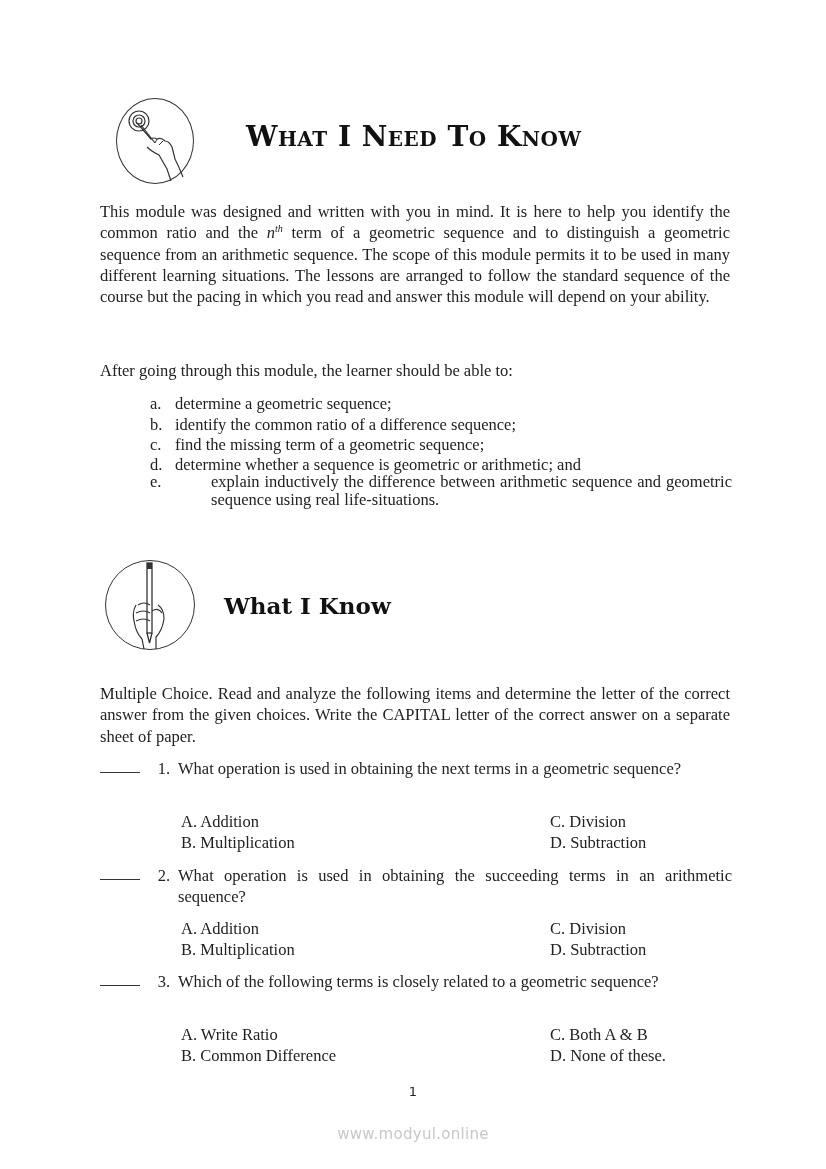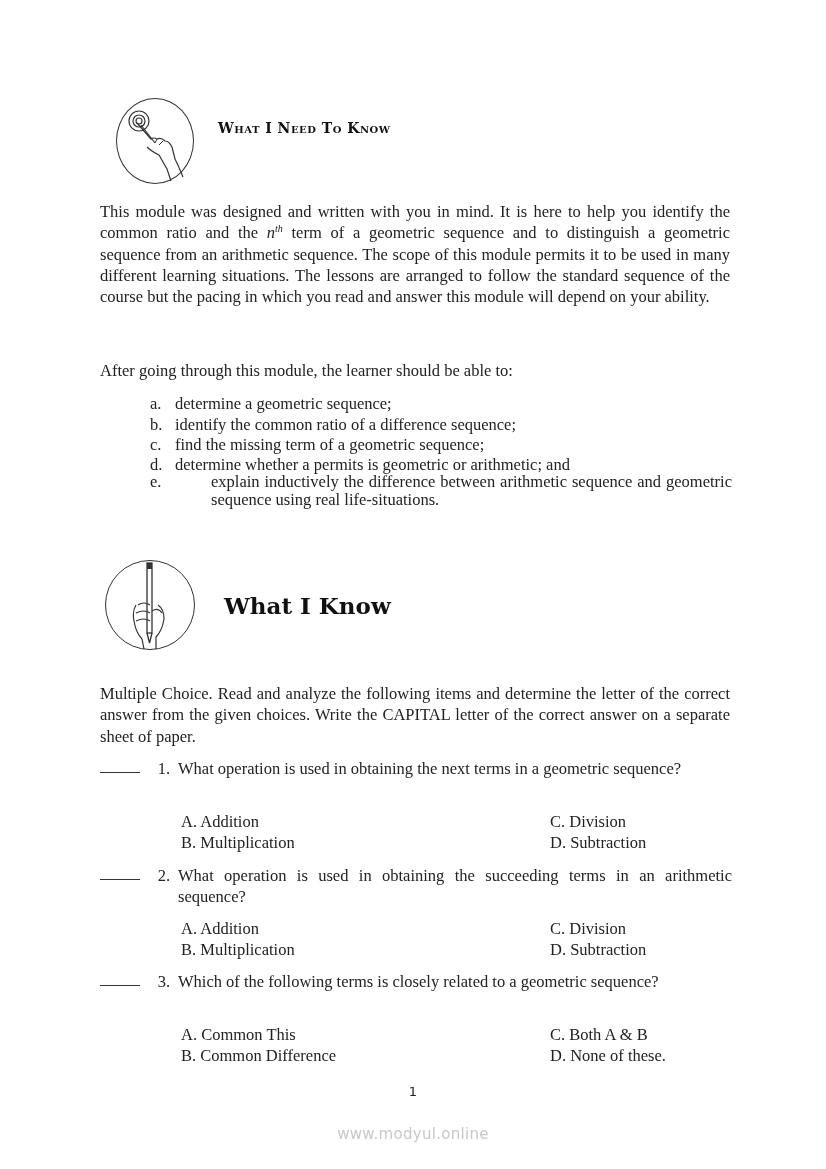--- a/index.html
+++ b/index.html
@@ -1,20 +1,20 @@
 <!DOCTYPE html>
 <html><head>
 <meta charset="utf-8">
 <style>
   html, body { margin:0; padding:0; background:#ffffff; }
   body { width:826px; height:1169px; position:relative; overflow:hidden;
          font-family:"DejaVu Serif", "Liberation Serif", serif; color:#1a1a1a; }
   .icon-circle { position:absolute; border:1.5px solid #333; border-radius:50%; background:#fff; }
   .heading { position:absolute; font-family:"DejaVu Serif", serif; font-weight:bold; color:#111; }
-  .heading1 { font-size:14px; font-variant:small-caps; letter-spacing:0.5px; }
+  .heading1 { font-size:28px; font-variant:small-caps; letter-spacing:0.5px;margin-left:28px; }
   .heading2 { font-size:23px; }
   .para { position:absolute; left:100px; width:630px; font-size:16.5px; line-height:21.3px;
           text-align:justify; font-family:"Liberation Serif", serif; color:#222; }
   .para .sup { font-style:italic; font-size:10px; vertical-align:super; line-height:0; }
   .obj { position:absolute; left:150px; width:582px; font-size:16.5px; line-height:17.5px;
          font-family:"Liberation Serif", serif; color:#222; }
   .obj-row { display:flex; }
   .obj-letter { width:25px; flex:none; }
   .obj-text { flex:1; }
   .q { position:absolute; left:100px; width:632px; font-size:16.5px; line-height:21.3px;
@@ -59,21 +59,21 @@
   <div class="obj-row" style="margin-bottom:3px;">
     <span class="obj-letter">b.</span>
     <span class="obj-text">identify the common ratio of a difference sequence;</span>
   </div>
   <div class="obj-row" style="margin-bottom:2px;">
     <span class="obj-letter">c.</span>
     <span class="obj-text">find the missing term of a geometric sequence;</span>
   </div>
   <div class="obj-row">
     <span class="obj-letter">d.</span>
-    <span class="obj-text">determine whether a permits is geometric or arithmetic; and</span>
+    <span class="obj-text">determine whether a sequence is geometric or arithmetic; and</span>
   </div>
   <div class="obj-row">
     <span class="obj-letter">e.</span>
     <span class="obj-text" style="text-align:justify;margin-left:36px;">explain inductively the difference between arithmetic sequence and geometric sequence using real life-situations.</span>
   </div>
 </div>
 
 <div class="icon-circle" style="left:105px; top:560px; width:88px; height:88px;">
   <svg width="88" height="88" viewBox="0 0 88 88">
     <rect x="41" y="2" width="5" height="70" fill="none" stroke="#333" stroke-width="1.3"></rect>
@@ -116,20 +116,20 @@
 </div>
 
 <div class="q" style="top:971px;">
   <div class="q-row">
     <span class="q-blank"></span>
     <span class="q-num">3.</span>
     <span class="q-text">Which of the following terms is closely related to a geometric sequence?</span>
   </div>
 </div>
 <div class="choices" style="left:0; top:1024px;">
-  <span class="choice" style="left:181px; top:0;">A.  Common This</span>
+  <span class="choice" style="left:181px; top:0;">A.  Write Ratio</span>
   <span class="choice" style="left:550px; top:0;">C. Both A &amp; B</span>
   <span class="choice" style="left:181px; top:21px;">B.  Common Difference</span>
   <span class="choice" style="left:550px; top:21px;">D. None of these.</span>
 </div>
 
 <div class="page-num">1</div>
 <div class="watermark">www.modyul.online</div>
 
 </body></html>

